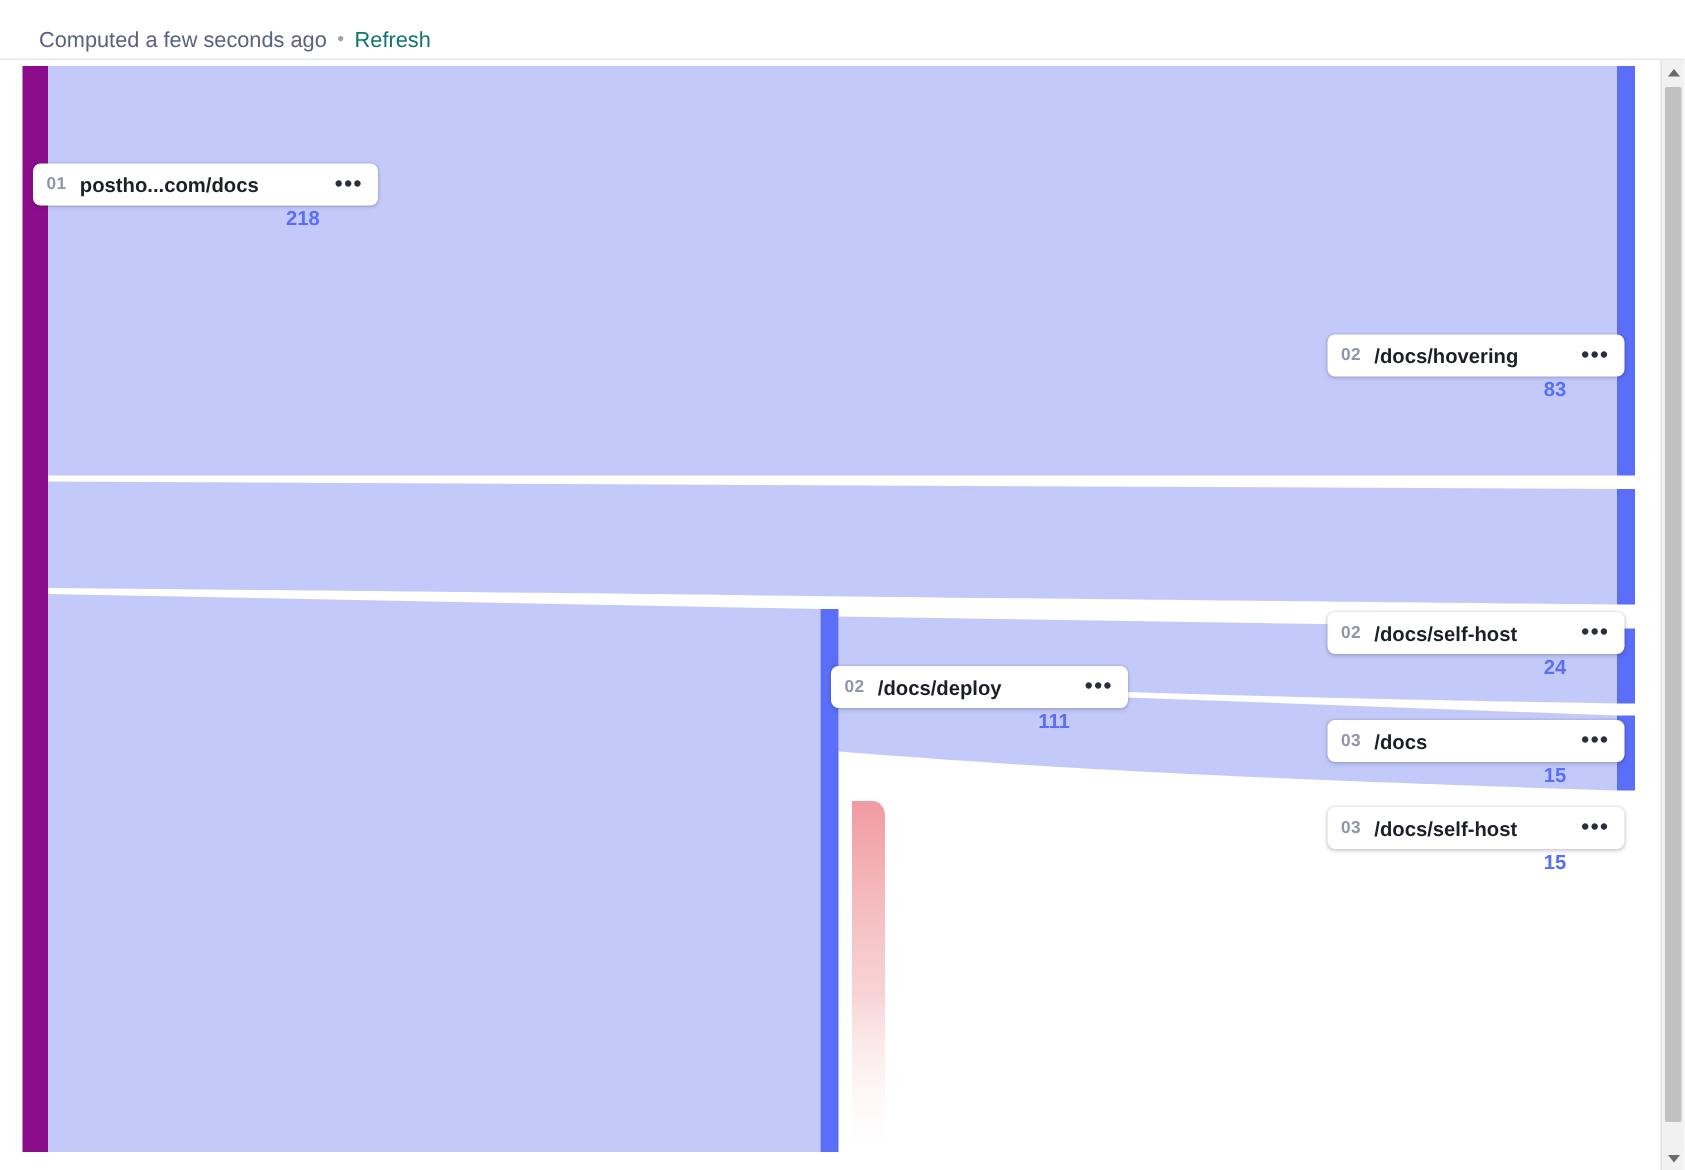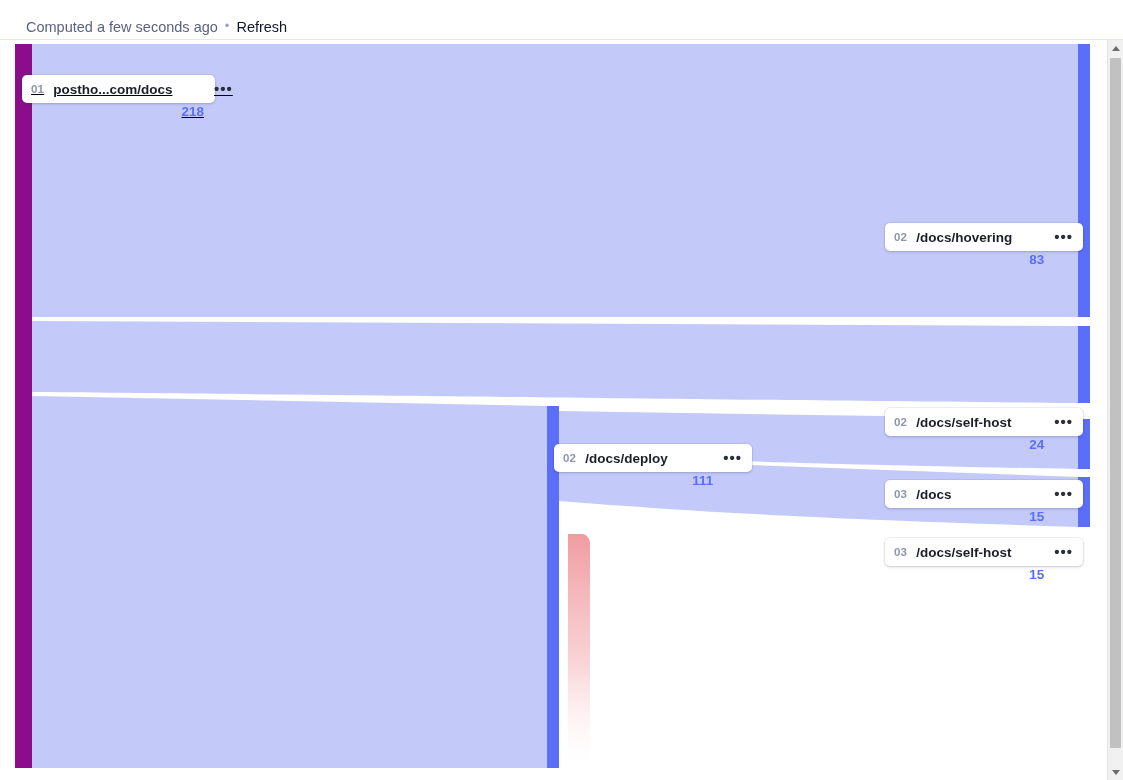--- a/index.html
+++ b/index.html
@@ -36,21 +36,21 @@
     display: flex;
     align-items: center;
     gap: 7px;
     font-size: 14.5px;
     color: #5c6481;
     white-space: nowrap;
   }
   .computed-text { color: #5a6280; }
   .dot-sep { color: #9aa1bb; font-size: 13px; line-height: 1; position: relative; top: -1px; }
   .refresh-link {
-    color: #0f172a;
+    color: #0f766e;
     cursor: pointer;
     text-decoration: none;
   }
   .header-right {
     font-size: 14.5px;
     color: #878ea9;
     white-space: nowrap;
   }
 
   
@@ -107,21 +107,21 @@
     color: #2b2f3d;
     font-size: 15px;
     font-weight: 700;
     line-height: 8px;
     letter-spacing: 1px;
     cursor: pointer;
     padding-left: 1px;
   }
 
   
-  .lbl-root      { left: 22px;  top: 35px;  width: 193px; text-decoration: underline; }
+  .lbl-root      { left: 22px;  top: 69px;  width: 230px; }
   .lbl-integrate { left: 885px; top: 183px; width: 198px; }
   .lbl-selfhost2 { left: 885px; top: 368px; width: 198px; }
   .lbl-deploy    { left: 554px; top: 404px; width: 198px; }
   .lbl-docs3     { left: 885px; top: 440px; width: 198px; }
   .lbl-selfhost3 { left: 885px; top: 498px; width: 198px; }
 
   
   .scrollbar {
     position: absolute;
     right: 0;

